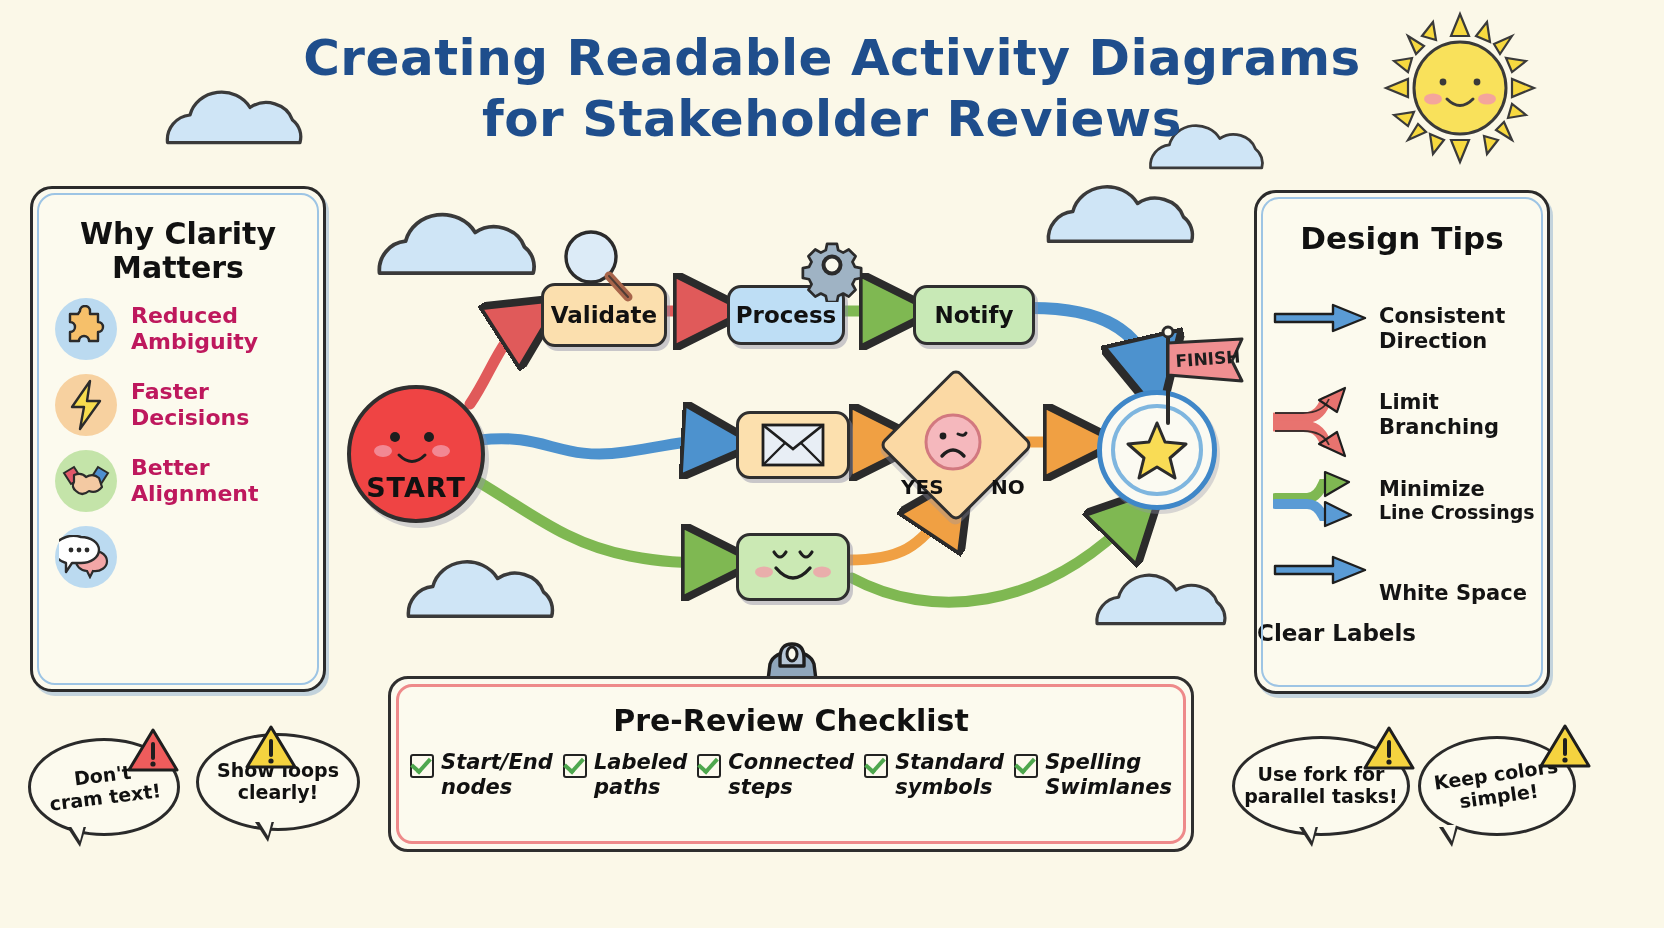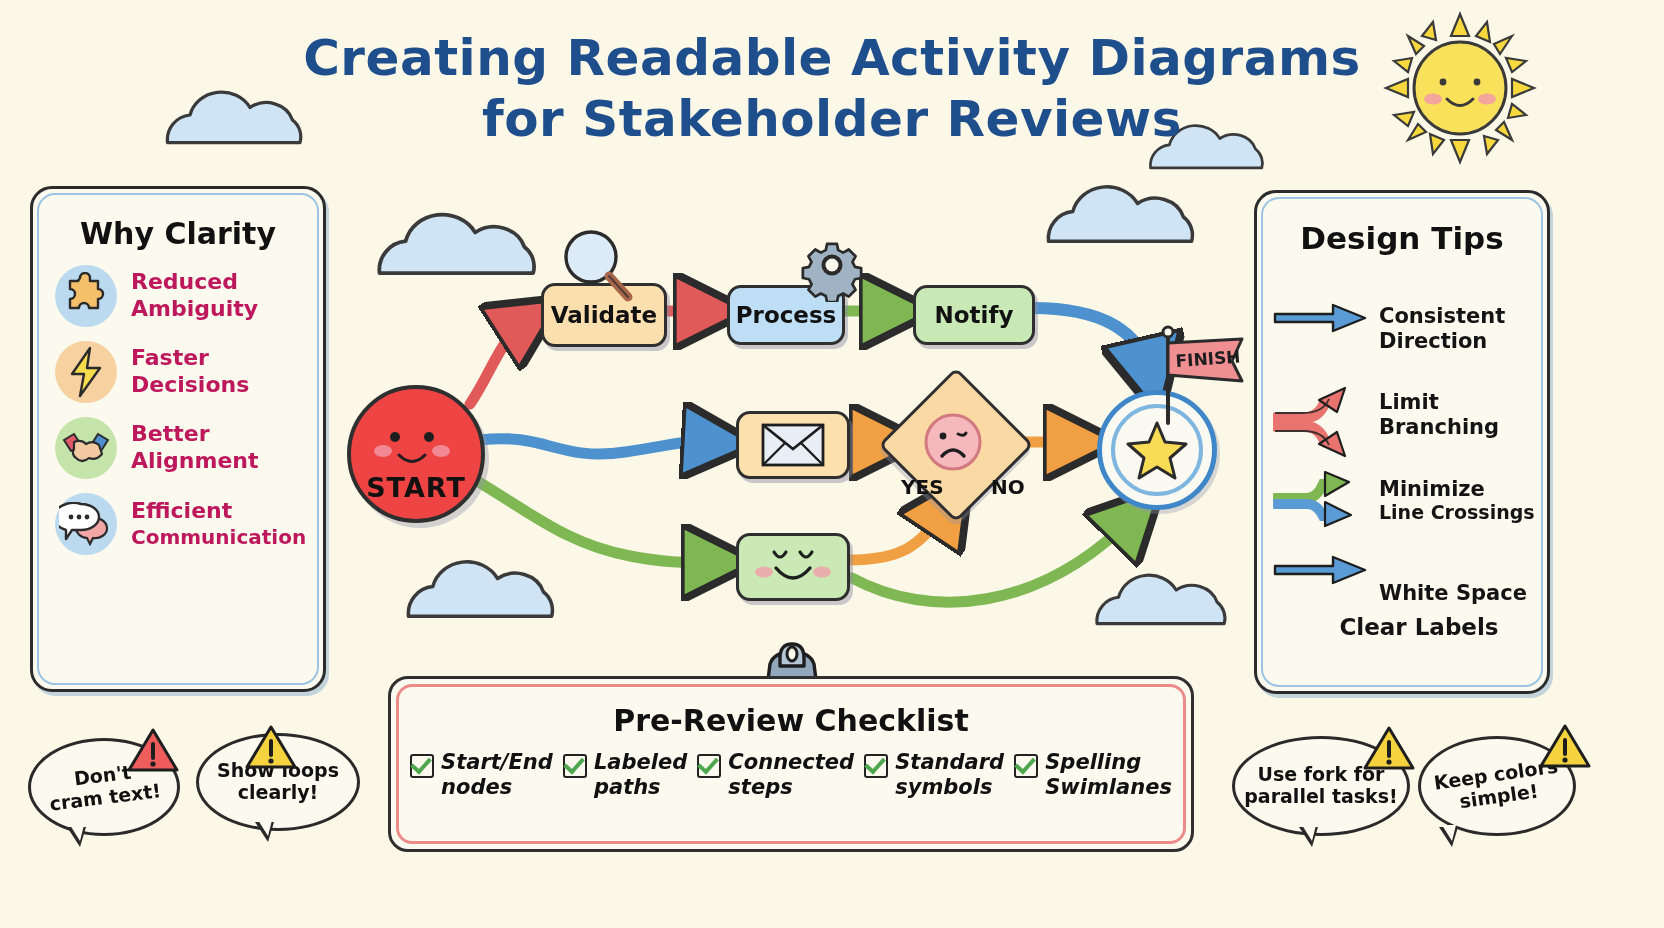--- a/index.html
+++ b/index.html
@@ -43,21 +43,21 @@
 
   
   .benefit{display:flex;align-items:center;gap:14px;margin:14px 0 0 22px;}
   .b-icon{width:62px;height:62px;border-radius:50%;flex:0 0 62px;display:flex;align-items:center;justify-content:center;position:relative;}
   .b-text{font-size:22px;line-height:1.2;color:#be185d;font-weight:600;max-width:170px;}
 
   
   .tip{display:flex;align-items:flex-end;gap:10px;margin:0 4px 0 16px;height:72px;}
   .tip-art{width:96px;height:56px;flex:0 0 96px;}
   .tip-text{font-size:21px;line-height:1.18;color:#141414;font-weight:600;}
-  #clear-labels{text-align:center;font-size:23px;font-weight:700;color:#141414;margin-top:8px;padding-left:34px;}
+  #clear-labels{text-align:left;font-size:23px;font-weight:700;color:#141414;margin-top:14px;}
 
   
   .node{
     position:absolute;border:3px solid #2f2f2f;border-radius:14px;
     display:flex;align-items:center;justify-content:center;
     font-size:23px;font-weight:600;color:#111;
     box-shadow:3px 4px 0 rgba(140,140,165,.45);
   }
   #n-validate{left:541px;top:283px;width:120px;height:58px;background:#FBDFAE;border-color:#2f2f2f;}
   #n-process {left:727px;top:285px;width:112px;height:54px;background:#BEDEF5;}
@@ -175,20 +175,21 @@
 
   <div class="abs" id="title" style="color: rgb(31, 78, 140);">
     <span>Creating Readable Activity Diagrams</span>
     <span class="l2">for Stakeholder Reviews</span>
   </div>
 
   <div class="abs panel" id="panel-left">
     <div class="panel-inner"></div>
     <div class="panel-title">
       <div>Why Clarity</div>
+      <div>Matters</div>
     </div>
 
     <div class="benefit">
       <div class="b-icon" style="background:#BBDAF0;">
         <svg width="48" height="48" viewBox="0 0 48 48">
             <path d="M18,6 a5,5 0 0 1 10,0 l0,3 l8,0 l0,8 a5,5 0 0 1 0,10 l0,9 l-9,0 a5,5 0 0 0 -10,0 l-9,0 l0,-9 a5,5 0 0 0 0,-10 l0,-8 l8,0 z" fill="#F6C06A" stroke="#2b2b2b" stroke-width="2.4" stroke-linejoin="round"></path>
           </svg>
       </div>
       <div class="b-text">
         <div>Reduced</div>
@@ -224,24 +225,20 @@
 
     <div class="benefit">
       <div class="b-icon" style="background:#BBDAF0;">
         <svg width="54" height="44" viewBox="0 0 54 44">
           <path d="M30,16 a14,11 0 0 1 18,10 a12,10 0 0 1 -14,10 l-3,6 l-3,-6 a12,10 0 0 1 2,-20 z" fill="#F2A6A6" stroke="#2b2b2b" stroke-width="2.2"></path>
           <path d="M22,2 a18,13 0 0 1 0,26 l-9,0 l-6,9 l0,-9 a18,13 0 0 1 15,-26 z" fill="#FFFFFF" stroke="#2b2b2b" stroke-width="2.4" stroke-linejoin="round"></path>
           <circle cx="12" cy="15" r="2.4" fill="#2b2b2b"></circle>
             <circle cx="20" cy="15" r="2.4" fill="#2b2b2b"></circle>
             <circle cx="28" cy="15" r="2.4" fill="#2b2b2b"></circle>
         </svg>
-      </div>
-      <div class="b-text" style="max-width:185px;">
-        <div>Efficient</div>
-        <div style="font-size:20px;">Communication</div>
       </div>
     </div>
   </div>
 
   <div class="abs panel" id="panel-right">
     <div class="panel-inner"></div>
     <div class="panel-title">Design Tips</div>
 
     <div class="tip" style="margin-top:26px;">
       <div class="tip-art">

